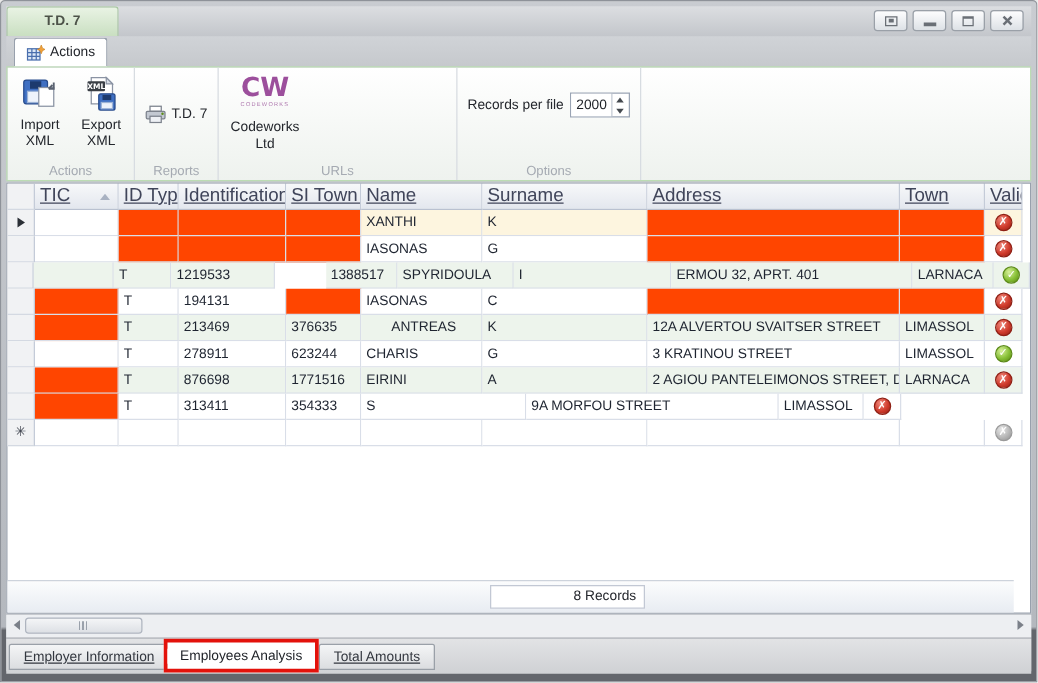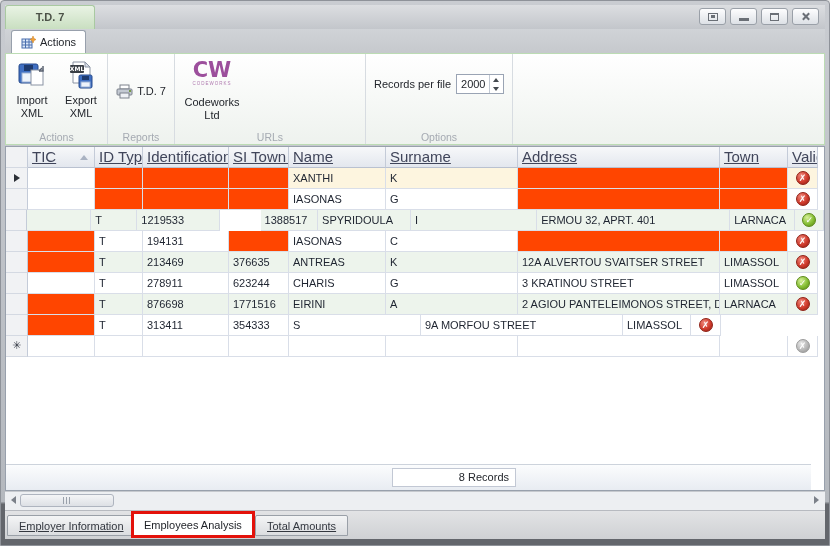--- a/index.html
+++ b/index.html
@@ -330,21 +330,21 @@
             <div class="g-cell valid-cell bg-plain" style="width: 30px;">
               <span class="vicon v-bad">✗</span>
             </div>
           </div>
           <div class="g-row">
             <div class="g-cell ind-cell" style="width: 22px;"></div>
             <div class="g-cell bg-orange" style="width: 67px;"></div>
             <div class="g-cell bg-alt" style="width: 48px;">T</div>
             <div class="g-cell bg-alt" style="width: 86px;">213469</div>
             <div class="g-cell bg-alt" style="width: 60px;">376635</div>
-            <div class="g-cell bg-alt" style="width: 97px;">ANTREAS</div>
+            <div class="g-cell bg-alt" style="width: 97px; text-align: center;">ANTREAS</div>
             <div class="g-cell bg-alt" style="width: 132px;">K</div>
             <div class="g-cell bg-alt" style="width: 202px;">12A ALVERTOU SVAITSER STREET</div>
             <div class="g-cell bg-alt" style="width: 68px;">LIMASSOL</div>
             <div class="g-cell valid-cell bg-alt" style="width: 30px;">
               <span class="vicon v-bad">✗</span>
             </div>
           </div>
           <div class="g-row">
             <div class="g-cell ind-cell" style="width: 22px;"></div>
             <div class="g-cell bg-plain" style="width: 67px;"></div>

